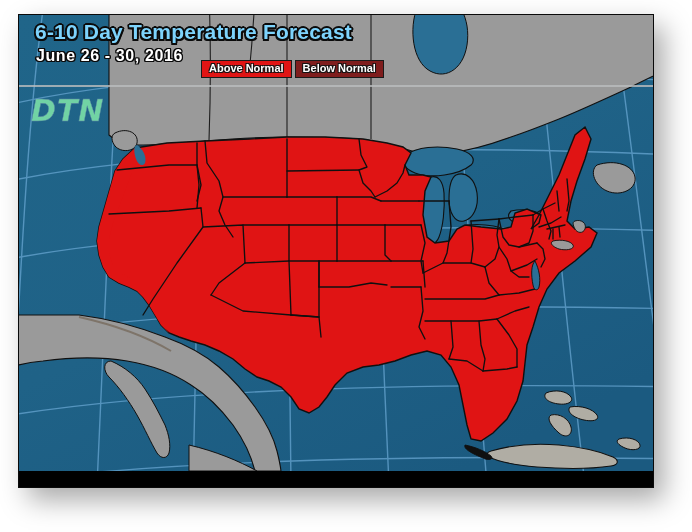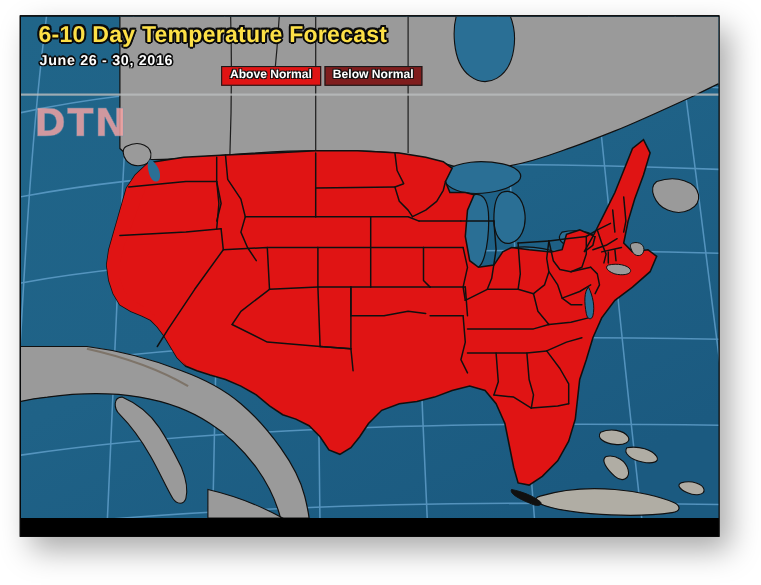--- a/index.html
+++ b/index.html
@@ -30,32 +30,32 @@
   }
   #map-svg{display:block;width:636px;height:456px;}
 
   
   #header{
     position:absolute;left:0;top:0;width:636px;height:72px;
     pointer-events:none;
   }
   #title{
     position:absolute;left:16px;top:5px;
-    font-size:21px;font-weight:bold;color:#fde047;
+    font-size:21px;font-weight:bold;color:#7dd3fc;
     letter-spacing:.2px;
     text-shadow:
       -1.5px -1.5px 0 #0b0b0b, 1.5px -1.5px 0 #0b0b0b,
       -1.5px  1.5px 0 #0b0b0b, 1.5px  1.5px 0 #0b0b0b,
        0 -1.8px 0 #0b0b0b, 0 1.8px 0 #0b0b0b,
       -1.8px 0 0 #0b0b0b, 1.8px 0 0 #0b0b0b;
     white-space:nowrap;
   }
   #subtitle{
     position:absolute;left:17px;top:32px;
-    font-size:13px;font-weight:bold;color:#ffffff;
+    font-size:16px;font-weight:bold;color:#ffffff;
     letter-spacing:.6px;
     text-shadow:
       -1.2px -1.2px 0 #0b0b0b, 1.2px -1.2px 0 #0b0b0b,
       -1.2px  1.2px 0 #0b0b0b, 1.2px  1.2px 0 #0b0b0b,
        0 -1.4px 0 #0b0b0b, 0 1.4px 0 #0b0b0b,
       -1.4px 0 0 #0b0b0b, 1.4px 0 0 #0b0b0b;
     white-space:nowrap;
   }
   #legend{
     position:absolute;left:182px;top:45px;
@@ -71,22 +71,22 @@
   }
   #chip-above{background:#e01414;}
   #chip-below{background:#3f9fdd;}
 
   #hrule{
     position:absolute;left:0;top:70px;width:636px;height:2px;
     background:#b9bcbd;opacity:.82;
   }
   #dtn-watermark{
     position:absolute;left:12px;top:78px;
-    font-size:35px;font-weight:bold;
-    color:#fca5a5;opacity:.80;letter-spacing:1px;
+    font-size:30px;font-weight:bold;font-style:italic;
+    color:#86efac;opacity:.80;letter-spacing:1px;
     font-family:"DejaVu Sans",sans-serif;
     -webkit-text-stroke:0.4px #6d90aa;
     pointer-events:none;
   }
   #bottom-bar{
     position:absolute;left:0;top:456px;width:636px;height:18px;background:#000000;
   }
 </style>
 </head>
 <body>

